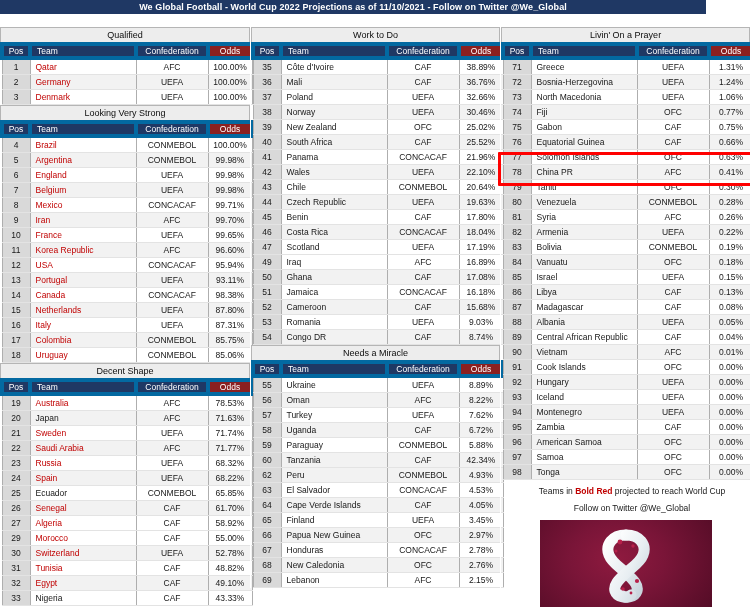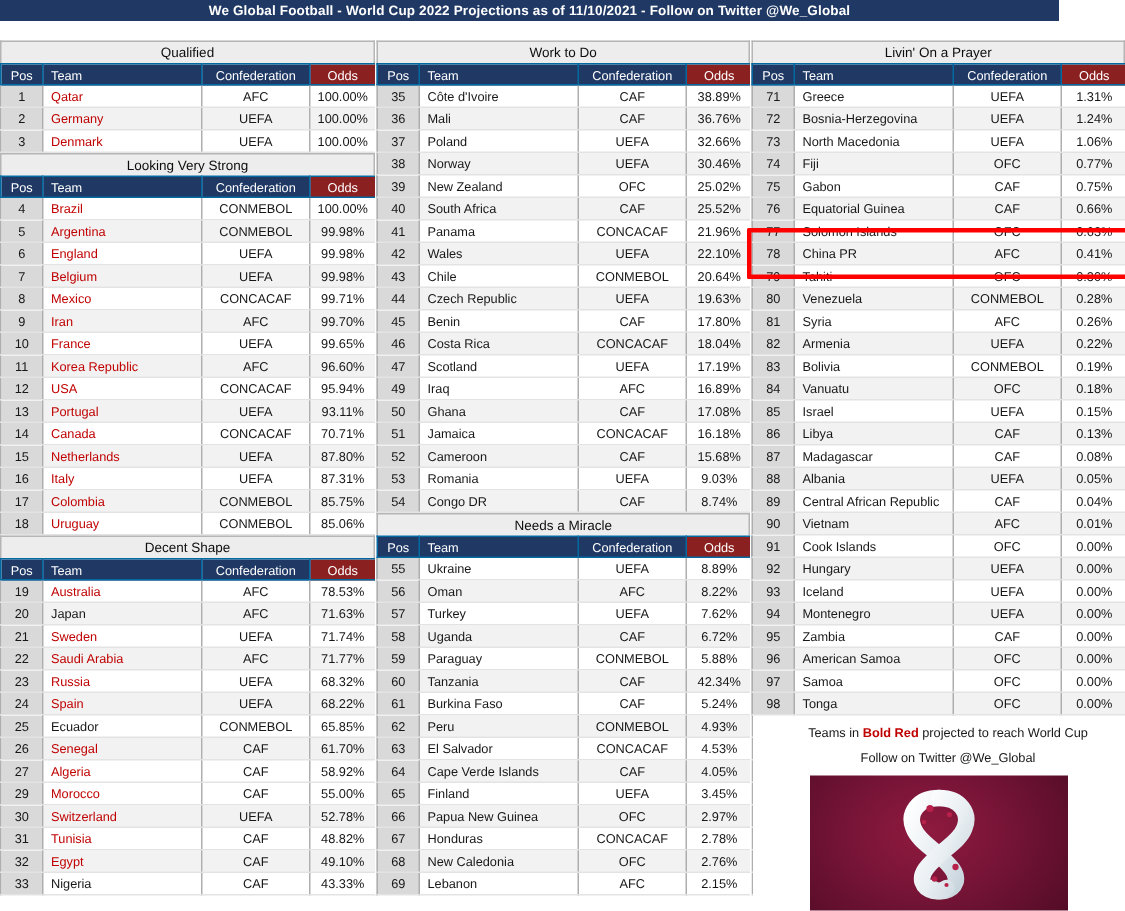--- a/index.html
+++ b/index.html
@@ -57,21 +57,21 @@
   table.grid col.c-conf { width: 72px; }
   table.grid col.c-odds { width: 44px; }
 
   thead th {
     height: 14px;
     padding: 0 4px;
     background: #1F3864;
     color: #ffffff;
     font-weight: normal;
     font-size: 8.5px;
-    border: 1px solid #0369a1;
+    border: 4px solid #0369a1;
     text-align: center;
     white-space: nowrap;
   }
   thead th.h-pos  { text-align: center; }
   thead th.h-team { text-align: left; padding-left: 5px; }
   thead th.h-odds { background: #8B2020; }
 
   tbody td {
     height: 14px;
     line-height: 14px;
@@ -244,21 +244,21 @@
             <tr class="alt">
               <td class="t-pos">13</td>
               <td class="t-team qual">Portugal</td>
               <td class="t-conf">UEFA</td>
               <td class="t-odds">93.11%</td>
             </tr>
             <tr>
               <td class="t-pos">14</td>
               <td class="t-team qual">Canada</td>
               <td class="t-conf">CONCACAF</td>
-              <td class="t-odds">70.71%</td>
+              <td class="t-odds">98.38%</td>
             </tr>
             <tr class="alt">
               <td class="t-pos">15</td>
               <td class="t-team qual">Netherlands</td>
               <td class="t-conf">UEFA</td>
               <td class="t-odds">87.80%</td>
             </tr>
             <tr>
               <td class="t-pos">16</td>
               <td class="t-team qual">Italy</td>
@@ -562,26 +562,20 @@
               <td class="t-pos">59</td>
               <td class="t-team">Paraguay</td>
               <td class="t-conf">CONMEBOL</td>
               <td class="t-odds">5.88%</td>
             </tr>
             <tr class="alt">
               <td class="t-pos">60</td>
               <td class="t-team">Tanzania</td>
               <td class="t-conf">CAF</td>
               <td class="t-odds">42.34%</td>
-            </tr>
-            <tr>
-              <td class="t-pos">61</td>
-              <td class="t-team">Burkina Faso</td>
-              <td class="t-conf">CAF</td>
-              <td class="t-odds">5.24%</td>
             </tr>
             <tr class="alt">
               <td class="t-pos">62</td>
               <td class="t-team">Peru</td>
               <td class="t-conf">CONMEBOL</td>
               <td class="t-odds">4.93%</td>
             </tr>
             <tr>
               <td class="t-pos">63</td>
               <td class="t-team">El Salvador</td>

